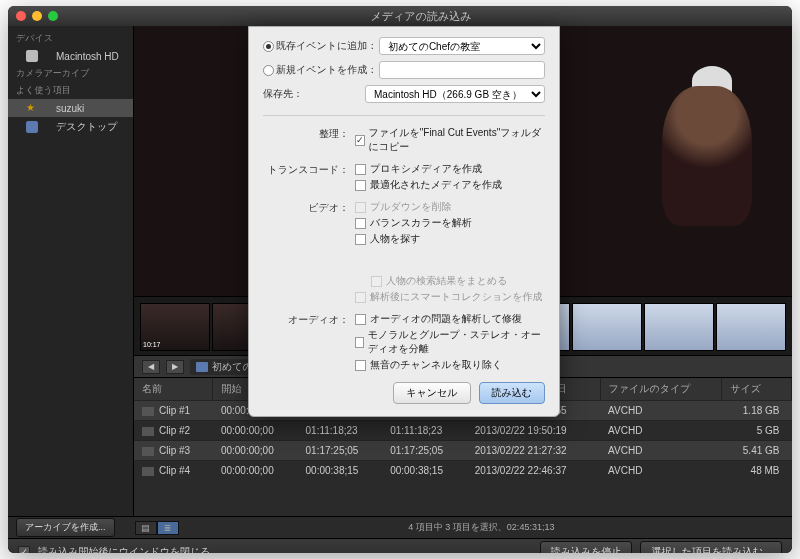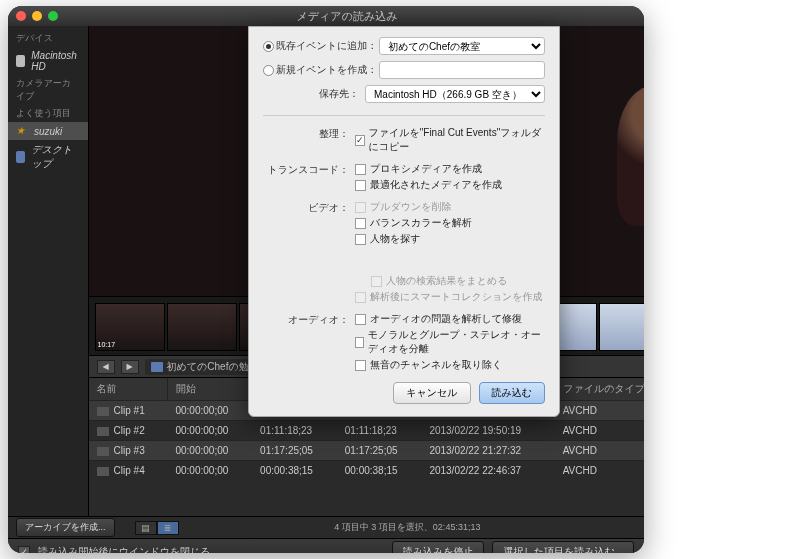--- a/index.html
+++ b/index.html
@@ -1,26 +1,26 @@
 <!DOCTYPE html>
 <html><head>
 <meta charset="utf-8">
 <style>
 * { margin:0; padding:0; box-sizing:border-box; font-family:"Hiragino Kaku Gothic Pro","Meiryo",sans-serif; }
 body { background:#fff; width:800px; height:559px; overflow:hidden; position:relative; }
-.outer { position:absolute; left:8px; top:6px; width:636px; height:547px; border-radius:14px; overflow:hidden; box-shadow:0 8px 30px rgba(0,0,0,.35); background:#1e1e1e; }
+.outer { position:absolute; left:8px; top:6px; width:784px; height:547px; border-radius:6px; overflow:hidden; box-shadow:0 8px 30px rgba(0,0,0,.35); background:#1e1e1e; }
 .titlebar { height:20px; background:linear-gradient(#4a4a4a,#2f2f2f); display:flex; align-items:center; padding:0 8px; border-top-left-radius:6px; border-top-right-radius:6px; }
 .traffic { display:flex; gap:6px; }
 .dot { width:10px; height:10px; border-radius:50%; }
 .dot.red{background:#ff5f57}.dot.yel{background:#febc2e}.dot.grn{background:#28c840}
 .titlebar .title { flex:1; text-align:center; color:#ccc; font-size:11px; }
 .main { display:flex; height:490px; background:#1e1e1e; }
 .sidebar { width:148px; background:#242424; border-right:1px solid #000; padding:4px 0; font-size:10px; color:#aaa; }
 .sb-head { padding:2px 8px; color:#888; font-size:9px; }
-.sb-item { padding:3px 8px 3px 8px; display:flex; align-items:center; gap:6px; color:#ccc;font-style:italic; }
+.sb-item { padding:3px 8px 3px 18px; display:flex; align-items:center; gap:18px; color:#ccc; }
 .sb-item.sel { background:#4e4e4e; }
 .sb-ico { width:12px; height:12px; display:inline-block; background:#888; border-radius:2px; }
 .sb-ico.hd { background:#bbb; }
 .sb-ico.star{ background:none; color:#c90; }
 .sb-ico.desk{ background:#5a7ab0; }
 .content { flex:1; display:flex; flex-direction:column; position:relative; }
 .preview { height:270px; background:#1a1212; position:relative; }
 .preview .silh { position:absolute; right:40px; top:60px; width:90px; height:140px; background:radial-gradient(circle at 50% 20%, #6b4a3a 0 25%, #2a1616 45%); filter:blur(.5px); border-radius:40% 40% 20% 20%; }
 .preview .hat { position:absolute; right:60px; top:40px; width:40px; height:30px; background:#ddd; border-radius:50% 50% 10% 10%; }
 .filmstrip { height:60px; background:#1a1a1a; display:flex; gap:2px; padding:6px; overflow:hidden; border-top:1px solid #000; border-bottom:1px solid #000; }
@@ -43,21 +43,21 @@
 .bottombar1 .segbtn { width:22px; height:14px; background:#333; border:1px solid #111; display:flex; align-items:center; justify-content:center; }
 .bottombar1 .segbtn.act { background:#4a6a9a; }
 .bottombar1 .status { flex:1; text-align:center; }
 .bottombar2 { height:26px; background:linear-gradient(#3a3a3a,#2a2a2a); border-top:1px solid #000; display:flex; align-items:center; padding:0 10px; font-size:10px; color:#ccc; gap:8px; }
 .bottombar2 .chk { width:12px; height:12px; background:#555; border:1px solid #222; display:inline-flex; align-items:center; justify-content:center; color:#ddd; font-size:9px; }
 .bottombar2 .spacer { flex:1; }
 .bottombar2 .btn { background:linear-gradient(#4a4a4a,#333); border:1px solid #111; padding:3px 10px; border-radius:3px; font-size:10px; color:#ddd; }
 
 .sheet { position:absolute; left:240px; top:20px; width:312px; background:#ececec; border:1px solid #aaa; border-radius:0 0 6px 6px; box-shadow:0 6px 24px rgba(0,0,0,.5); padding:10px 14px 12px 14px; font-size:10px; color:#333; z-index:50; }
 .sheet .row { display:flex; align-items:center; margin-bottom:6px; gap:2px;justify-content:space-between; }
-.sheet .lbl { width:96px; text-align:right; font-size:10px; }
+.sheet .lbl { width:96px; font-size:10px; }
 .sheet .radio { width:11px; height:11px; border:1px solid #888; border-radius:50%; display:inline-flex; align-items:center; justify-content:center; background:#fff; }
 .sheet .radio.on::after { content:""; width:5px; height:5px; border-radius:50%; background:#333; }
 .sheet select, .sheet input[type=text] { flex:1; font-size:10px; height:18px; border:1px solid #bbb; border-radius:3px; background:#fff; padding:0 4px; }
 .sheet .savdst { display:flex; align-items:center; margin-bottom:12px; gap:6px; }
 .sheet hr { border:none; border-top:1px solid #ccc; margin:4px 0 10px 0; }
 .sheet .optrow { display:flex; align-items:flex-start; margin-bottom:3px; gap:6px; }
 .sheet .optrow .lbl { width:86px; text-align:right; padding-top:1px; }
 .sheet .optcol { flex:1; display:flex; flex-direction:column; gap:2px; }
 .sheet .cb { display:flex; align-items:center; gap:4px; font-size:10px; color:#222; }
 .sheet .cb.dis { color:#999; }

